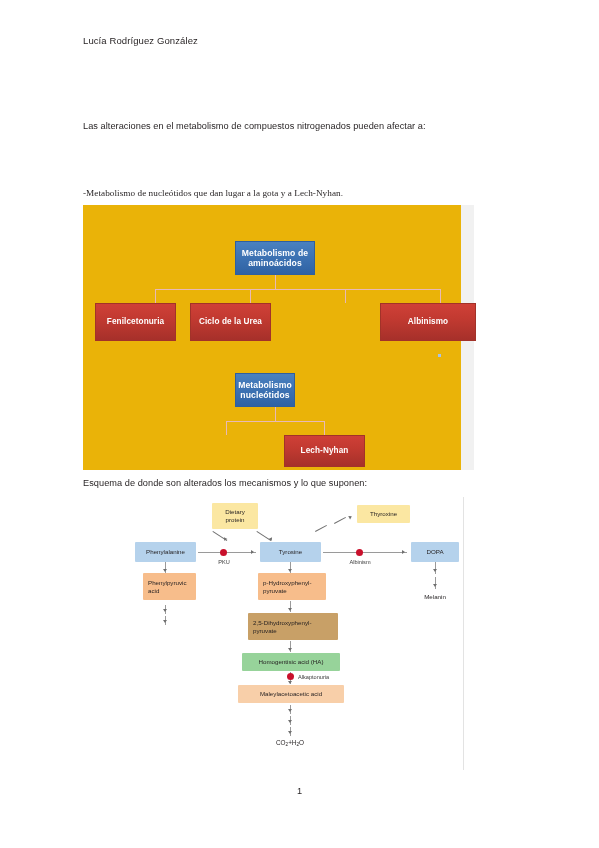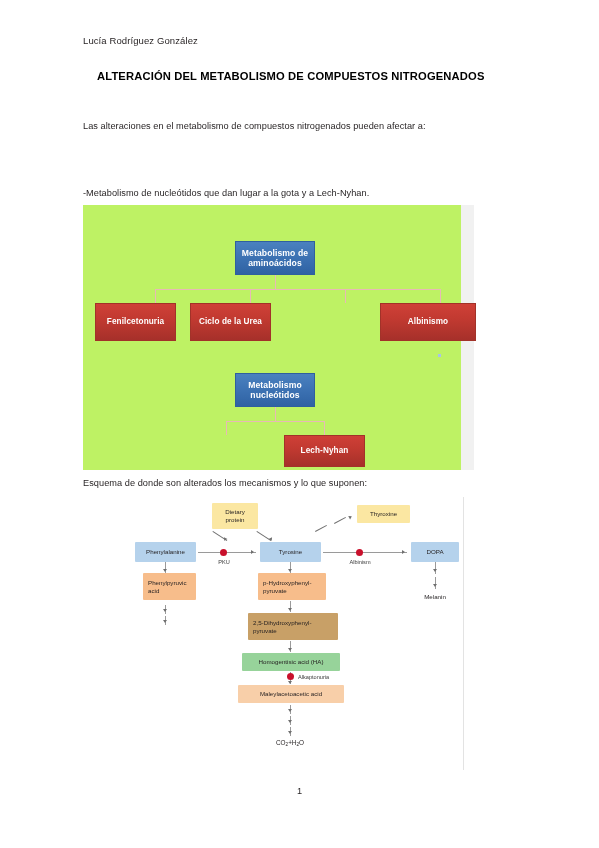--- a/index.html
+++ b/index.html
@@ -26,30 +26,30 @@
     font-size:11.2px; font-weight:bold; color:#000;
     letter-spacing:.15px; white-space:nowrap;
   }
   .para {
     position:absolute; left:83px;
     font-size:9.2px; color:#231f20; line-height:14.5px;
     letter-spacing:.05px;
   }
   .p1 { top:119px; }
   .p2 { top:146px; width:432px; }
-  .p3 { top:186px; }
+  .p3 { top:186px;font-family:Liberation Serif, serif; }
   .p4 { top:476px;text-align:center; }
 
   .page-number {
     position:absolute; left:0; right:0; top:786px;
     text-align:center; font-size:9.2px; color:#231f20;
   }
 
   
-  .fig { position:absolute; background:#bef264; }
+  .fig { position:absolute; background:#eab308; }
 
   
   .fig-band {
     position:absolute; background:#f1f1f1;
   }
   .fig-rule { position:absolute; background:#e3e3e3; }
 
   
   .node {
     position:absolute;
@@ -124,21 +124,20 @@
   }
   sub { font-size:.72em; vertical-align:-.25em; }
 </style>
 </head>
 <body>
 
 <div class="page">
 
   <div class="author">Lucía Rodríguez González</div>
 
-  <div class="doc-title">ALTERACIÓN DEL METABOLISMO DE COMPUESTOS NITROGENADOS</div>
 
   <div class="para p1">Las alteraciones en el metabolismo de compuestos nitrogenados pueden afectar a:</div>
   <div class="para p3">-Metabolismo de nucleótidos que dan lugar a la gota y a Lech-Nyhan.</div>
   <div class="para p4">Esquema de donde son alterados los mecanismos y lo que suponen:</div>
 
   <div class="page-number">1</div>
 
   <div class="fig" style="left:83px; top:205px; width:391px; height:265px;">
 
     <div class="fig-band" style="left:378px; top:0; width:13px; height:265px;"></div>
@@ -153,21 +152,21 @@
     <div class="connector v" style="left:167px; top:84px; height:14px;"></div>
     <div class="connector v" style="left:262px; top:84px; height:14px;"></div>
     <div class="connector v" style="left:357px; top:84px; height:14px;"></div>
 
     <div class="node red" style="left:12px;  top:98px; width:81px; height:38px;">Fenilcetonuria</div>
     <div class="node red" style="left:107px; top:98px; width:81px; height:38px;">Ciclo de la Urea</div>
     <div class="node red" style="left:297px; top:98px; width:96px; height:38px;">Albinismo</div>
 
     <div class="dot-artifact" style="left:355px; top:149px;"></div>
 
-    <div class="node blue" style="left:152px; top:168px; width:80px; height:34px;">Metabolismo nucleótidos</div>
+    <div class="node blue" style="left:152px; top:168px; width:60px; height:34px;">Metabolismo nucleótidos</div>
 
     <div class="connector v" style="left:192px; top:202px; height:14px;"></div>
     <div class="connector h" style="left:143px; top:216px; width:98px;"></div>
     <div class="connector v" style="left:143px; top:216px; height:14px;"></div>
     <div class="connector v" style="left:241px; top:216px; height:14px;"></div>
 
     <div class="node red" style="left:201px; top:230px; width:81px; height:32px;">Lech-Nyhan</div>
   </div>
 
   <div class="pw" style="left:112px; top:497px; width:364px; height:273px;">

